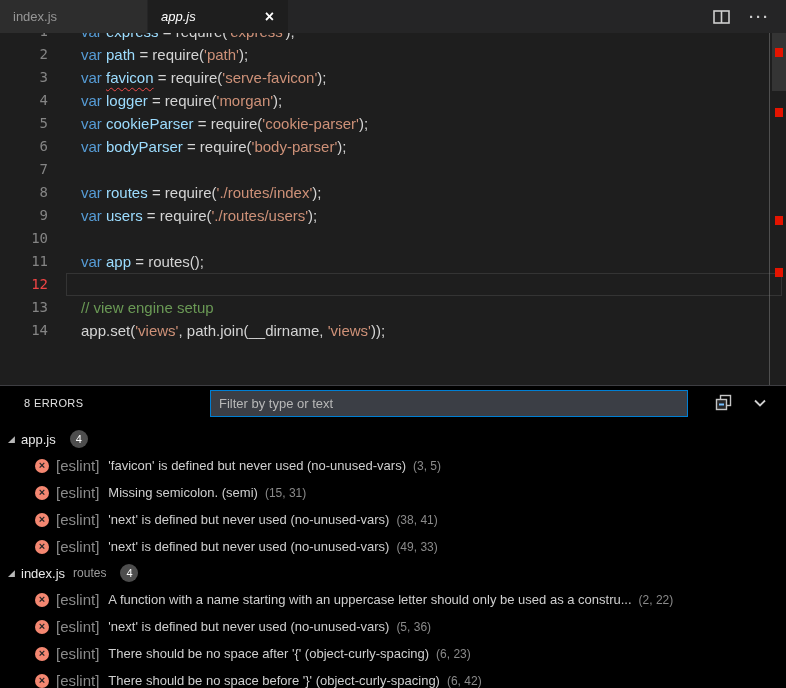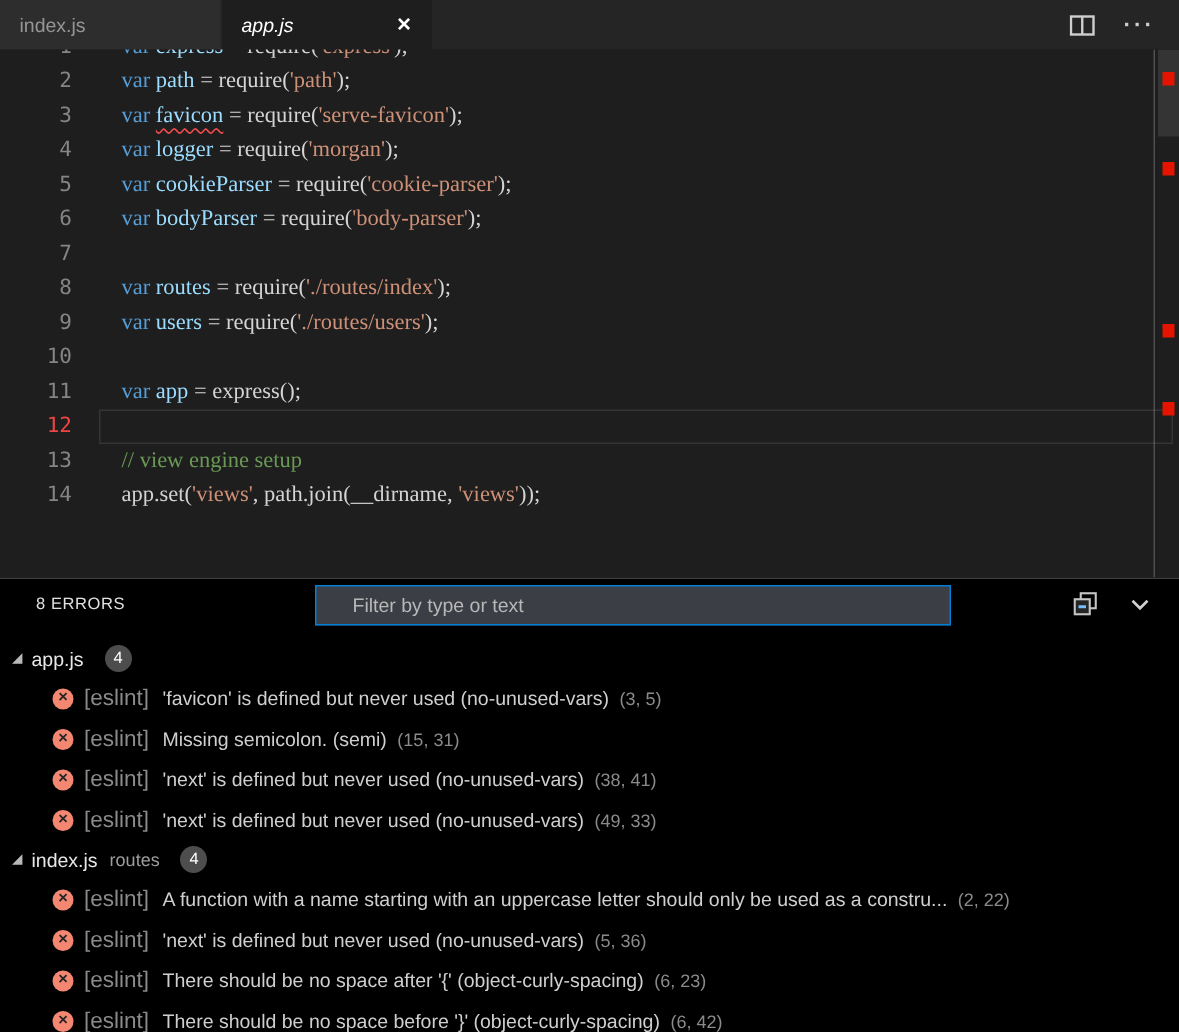--- a/index.html
+++ b/index.html
@@ -21,42 +21,42 @@
   .icon-btn { display: flex; align-items: center; justify-content: center; cursor: pointer; }
   .more-glyph { color: #cccccc; font-size: 15px; font-weight: bold; letter-spacing: 2px; font-style: normal; }
 
   
   .editor { position: relative; height: 352px; background: #1e1e1e; overflow: hidden; }
   .code-lines { position: absolute; top: -13px; left: 0; right: 0; }
   .code-line { display: flex; height: 23px; line-height: 23px; }
   .gutter { width: 66px; padding-right: 18px; text-align: right; color: #858585;
             font-family: "DejaVu Sans Mono", monospace; font-size: 14px; flex: none; }
   .gutter.cur { color: #ef4444; }
-  .code-text { padding-left: 15px; font-family: Liberation Serif, serif; font-size: 15px;
+  .code-text { padding-left: 15px; font-family: Liberation Sans, sans-serif; font-size: 15px;
                line-height: 23px; white-space: pre; color: var(--plain); }
   .kw  { color: var(--kw); }
   .vr  { color: var(--vr); }
   .st  { color: var(--st); }
   .com { color: var(--com); }
   .pl  { color: var(--plain); }
   .sq  { text-decoration: underline wavy var(--sqred); text-decoration-thickness: 1px; text-underline-offset: 4px; }
   .current-line-box { position: absolute; left: 66px; right: 4px; height: 23px;
                       border: 1px solid #343434; pointer-events: none; }
   .editor-vline { position: absolute; left: 769px; top: 0; bottom: 0; width: 1px; background: rgba(140,140,140,.45); }
   .scrollbar { position: absolute; right: 0; top: 0; bottom: 0; width: 14px; }
   .scrollbar-slider { position: absolute; left: 0; right: 0; top: 0; height: 58px; background: rgba(121,121,121,.25); }
   .ruler-marker { position: absolute; left: 3px; width: 8px; height: 9px; background: var(--marker); }
 
   
   .panel { border-top: 1px solid #3e3e42; height: 303px; background: #000000; }
   .panel-header { height: 34px; position: relative; }
   .errors-count { position: absolute; left: 24px; top: 11px; font-size: 11px; letter-spacing: .4px; color: #e0e0e0; }
-  .filter-input { position: absolute; left: 210px; top: 4px; width: 424px; height: 27px;
+  .filter-input { position: absolute; left: 210px; top: 4px; width: 478px; height: 27px;
                   background: #3b3e45; border: 1px solid var(--accent); color: #dddddd;
-                  font-family: "Liberation Sans", sans-serif; font-size: 13px; padding: 0 24px; outline: none; }
+                  font-family: "Liberation Sans", sans-serif; font-size: 13px; padding: 0 8px; outline: none; }
   .filter-input::placeholder { color: #b8b8b8; }
   .panel-icons { position: absolute; right: 18px; top: 8px; display: flex; gap: 20px; align-items: center; }
 
   .marker-list { padding-top: 6px; }
   .group-header { height: 26px; display: flex; align-items: center; padding-left: 8px; cursor: pointer; }
   .twistie { color: #b8b8b8; font-family: "DejaVu Sans", sans-serif; font-style: normal;
              font-size: 9px; width: 13px; flex: none; }
   .group-file { color: #e8e8e8; font-size: 13px; }
   .group-path { color: #9d9d9d; font-size: 12px; margin-left: 8px; }
   .count-badge { margin-left: 14px; background: #4d4d4d; color: #ffffff; font-size: 11px;
@@ -132,21 +132,21 @@
         <div class="code-line">
           <div class="gutter">9</div>
           <div class="code-text"><span class="kw">var </span><span class="vr">users</span><span class="pl"> = require(</span><span class="st">'./routes/users'</span><span class="pl">);</span></div>
         </div>
         <div class="code-line">
           <div class="gutter">10</div>
           <div class="code-text"></div>
         </div>
         <div class="code-line">
           <div class="gutter">11</div>
-          <div class="code-text"><span class="kw">var </span><span class="vr">app</span><span class="pl"> = express();</span></div>
+          <div class="code-text"><span class="kw">var </span><span class="vr">app</span><span class="pl"> = routes();</span></div>
         </div>
         <div class="code-line">
           <div class="gutter cur">12</div>
           <div class="code-text"></div>
         </div>
         <div class="code-line">
           <div class="gutter">13</div>
           <div class="code-text"><span class="com">// view engine setup</span></div>
         </div>
         <div class="code-line">

